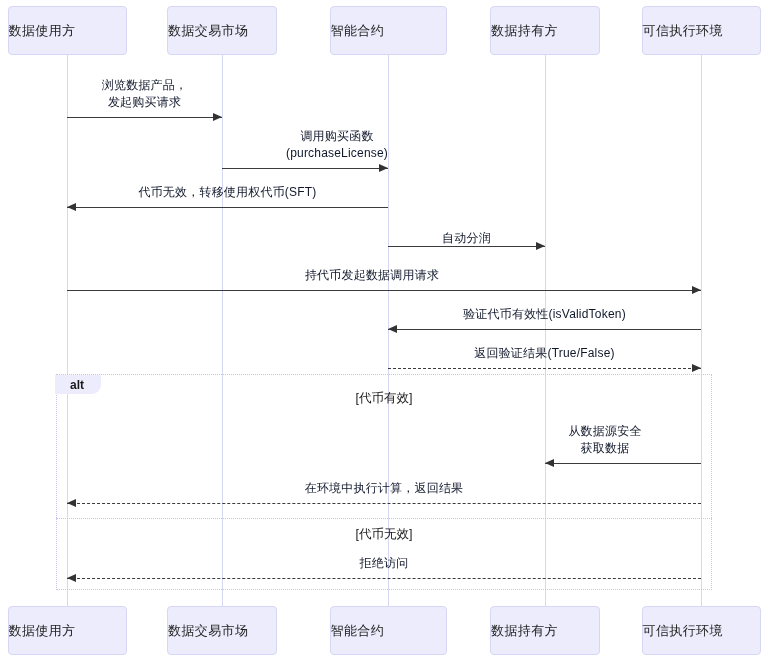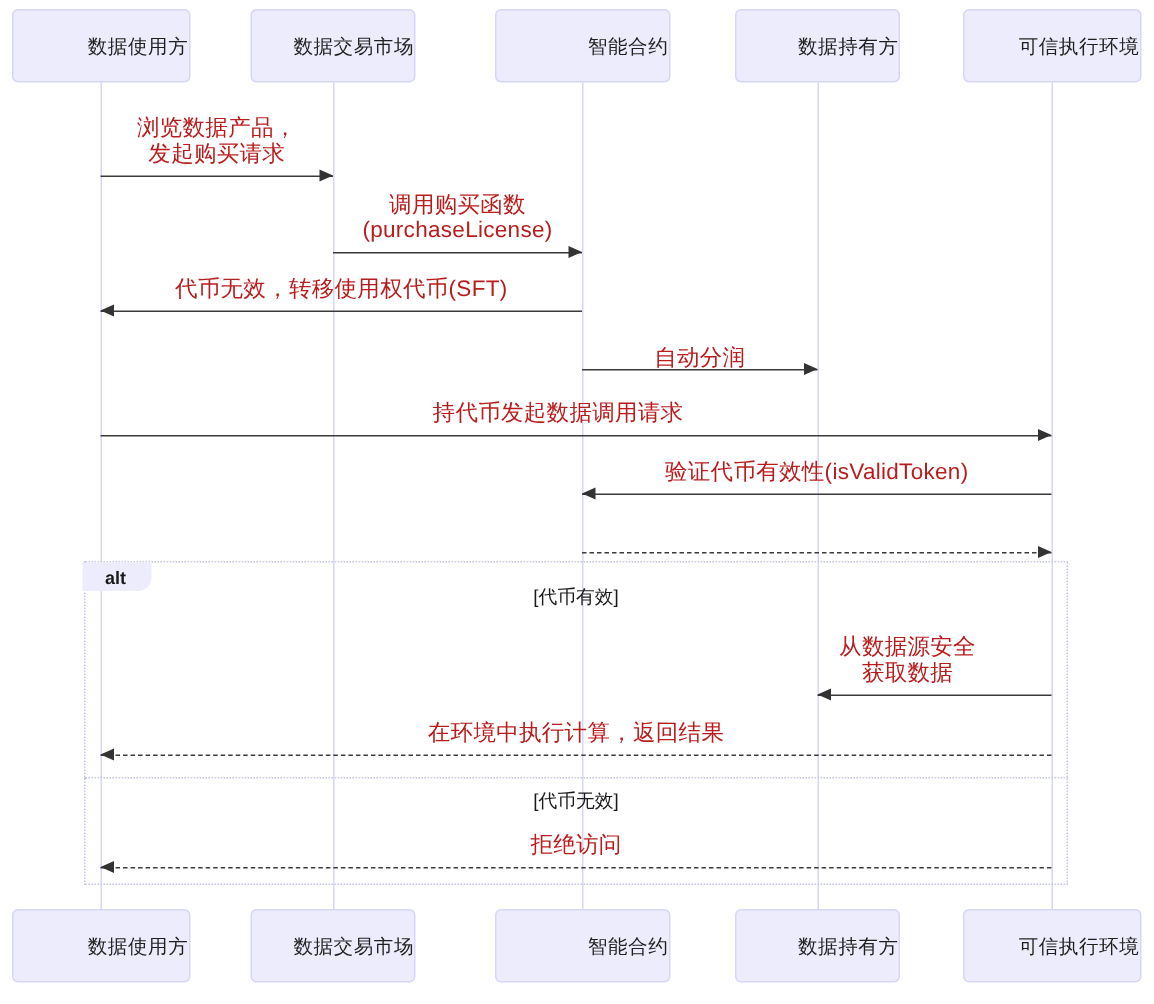--- a/index.html
+++ b/index.html
@@ -20,21 +20,21 @@
     background: #ffffff;
   }
   .participant-box {
     position: absolute;
     box-sizing: border-box;
     background: #ECECFC;
     border: 1px solid #D6D6F5;
     border-radius: 4px;
     display: flex;
     align-items: center;
-    justify-content: flex-end;
+    justify-content: flex-start;
     font-size: 13px;
     color: #1f1f1f;
     letter-spacing: 0.4px;
     white-space: nowrap;
   }
   .lifeline {
     position: absolute;
     width: 1px;
     background: #D6D6F5;
   }
@@ -54,22 +54,22 @@
     border-bottom: 4.5px solid transparent;
   }
   .arrow-head.right {
     border-left: 9px solid #333333;
   }
   .arrow-head.left {
     border-right: 9px solid #333333;
   }
   .msg-label {
     position: absolute;
-    font-size: 15px;
-    color: #b91c1c;
+    font-size: 12px;
+    color: #0f172a;
     text-align: center;
     line-height: 17px;
     white-space: pre;
     letter-spacing: 0.2px;
   }
   .alt-frame {
     position: absolute;
     box-sizing: border-box;
     border: 1.4px dotted #C5C5EE;
     background: transparent;
@@ -137,36 +137,37 @@
     </div>
     <div class="participant-box" style="left: 641.5px; top: 606px; width: 119px; height: 49px;">
       <span>可信执行环境</span>
     </div>
     <div class="msg-line" style="left: 67px; top: 117px; width: 155px;"></div>
     <div class="arrow-head right" style="top: 113px; left: 213px;"></div>
     <div class="msg-label" style="left: 67px; width: 155px; top: 77px;">浏览数据产品，
 发起购买请求</div>
     <div class="msg-line" style="left: 222px; top: 168px; width: 166px;"></div>
     <div class="arrow-head right" style="top: 164px; left: 379px;"></div>
-    <div class="msg-label" style="left: 222px; width: 166px; top: 128px;">调用购买函数
+    <div class="msg-label" style="left: 222px; width: 166px; top: 128px; padding-left: 32px;">调用购买函数
 (purchaseLicense)</div>
     <div class="msg-line" style="left: 67px; top: 207px; width: 321px;"></div>
     <div class="arrow-head left" style="top: 203px; left: 67px;"></div>
     <div class="msg-label" style="left: 67px; width: 321px; top: 184px;">代币无效，转移使用权代币(SFT)</div>
     <div class="msg-line" style="left: 388px; top: 246px; width: 157px;"></div>
     <div class="arrow-head right" style="top: 242px; left: 536px;"></div>
     <div class="msg-label" style="left: 388px; width: 157px; top: 230px;">自动分润</div>
     <div class="msg-line" style="left: 67px; top: 290px; width: 634px;"></div>
     <div class="arrow-head right" style="top: 286px; left: 692px;"></div>
     <div class="msg-label" style="left: 55px; width: 634px; top: 267px;">持代币发起数据调用请求</div>
     <div class="msg-line" style="left: 388px; top: 329px; width: 313px;"></div>
     <div class="arrow-head left" style="top: 325px; left: 388px;"></div>
     <div class="msg-label" style="left: 388px; width: 313px; top: 306px;">验证代币有效性(isValidToken)</div>
     <div class="msg-line dashed" style="left: 388px; top: 368px; width: 313px;"></div>
     <div class="arrow-head right" style="top: 364px; left: 692px;"></div>
+    <div class="msg-label" style="left: 388px; width: 313px; top: 345px;">返回验证结果(True/False)</div>
     <div class="alt-frame" style="left: 56px; top: 374px; width: 656px; height: 216px;"></div>
     <div class="alt-divider" style="left: 56px; top: 518px; width: 656px;"></div>
     <div class="alt-tag" style="left: 55px; top: 375px; width: 46px; height: 19px; padding-left: 15px;">alt</div>
     <div class="alt-cond" style="left: 56px; width: 656px; top: 390px;">[代币有效]</div>
     <div class="msg-line" style="left: 545px; top: 463px; width: 156px;"></div>
     <div class="arrow-head left" style="top: 459px; left: 545px;"></div>
     <div class="msg-label" style="left: 527px; width: 156px; top: 423px;">从数据源安全
 获取数据</div>
     <div class="msg-line dashed" style="left: 67px; top: 503px; width: 634px;"></div>
     <div class="arrow-head left" style="top: 499px; left: 67px;"></div>

